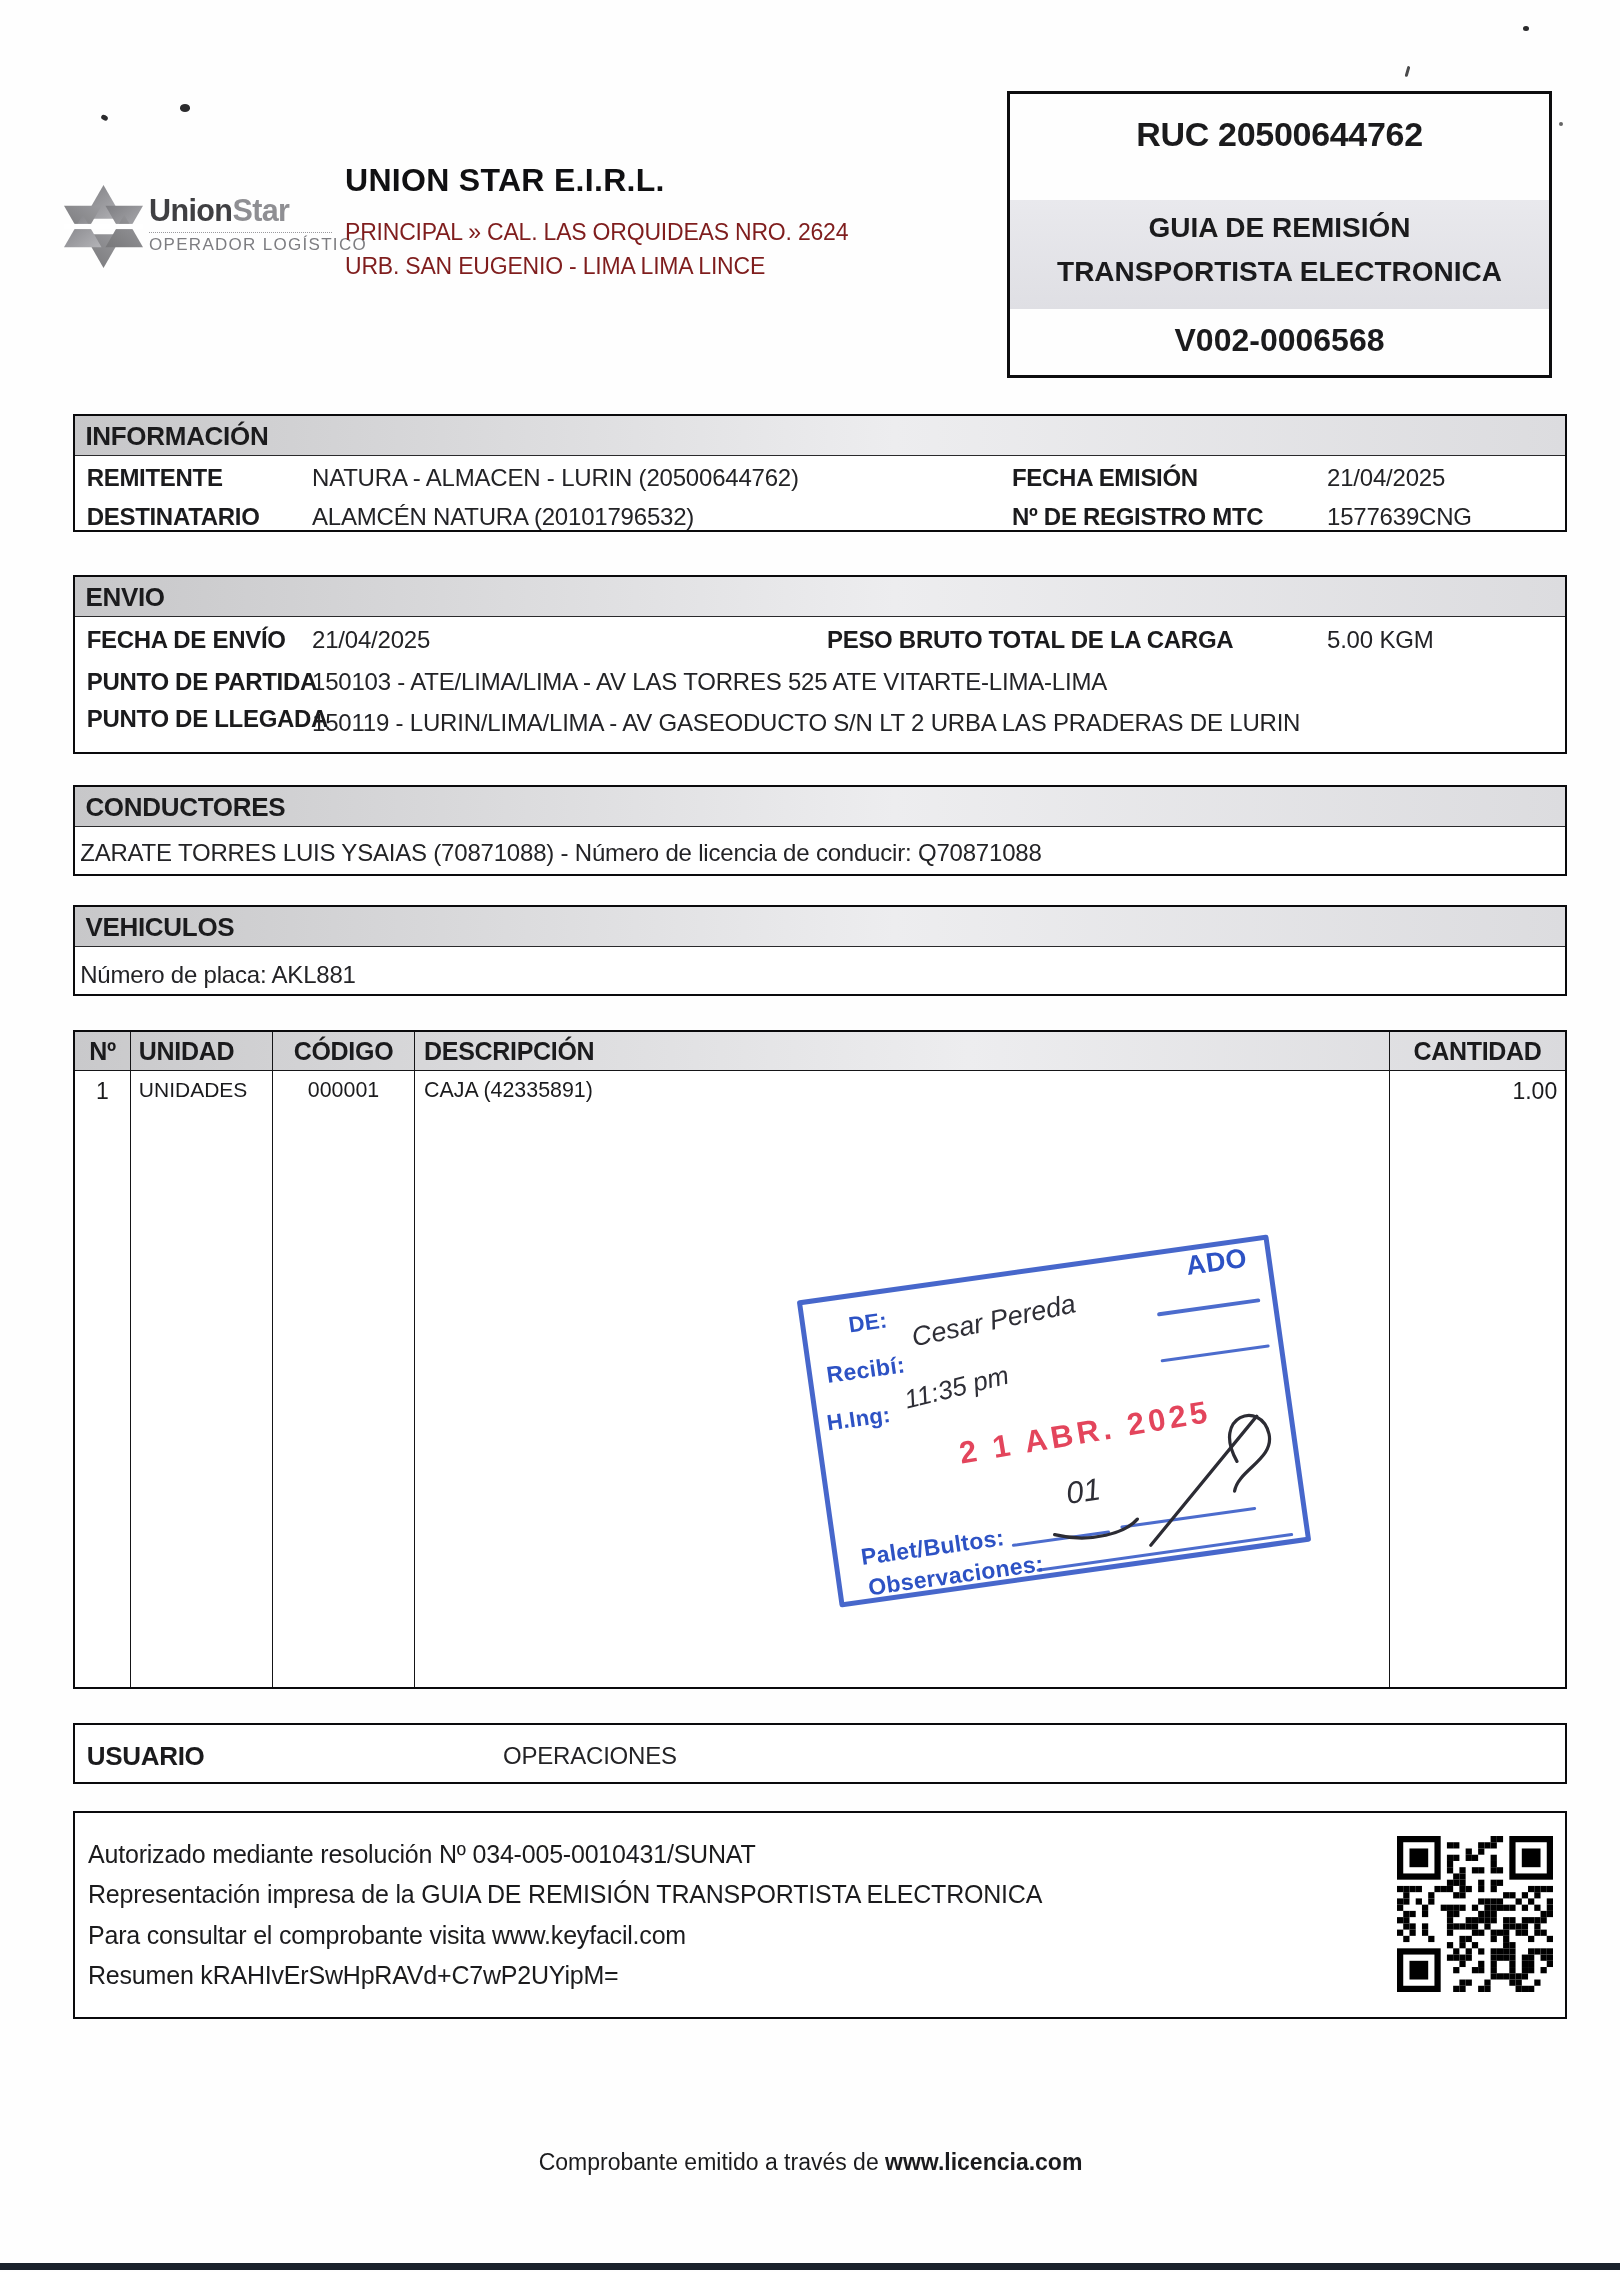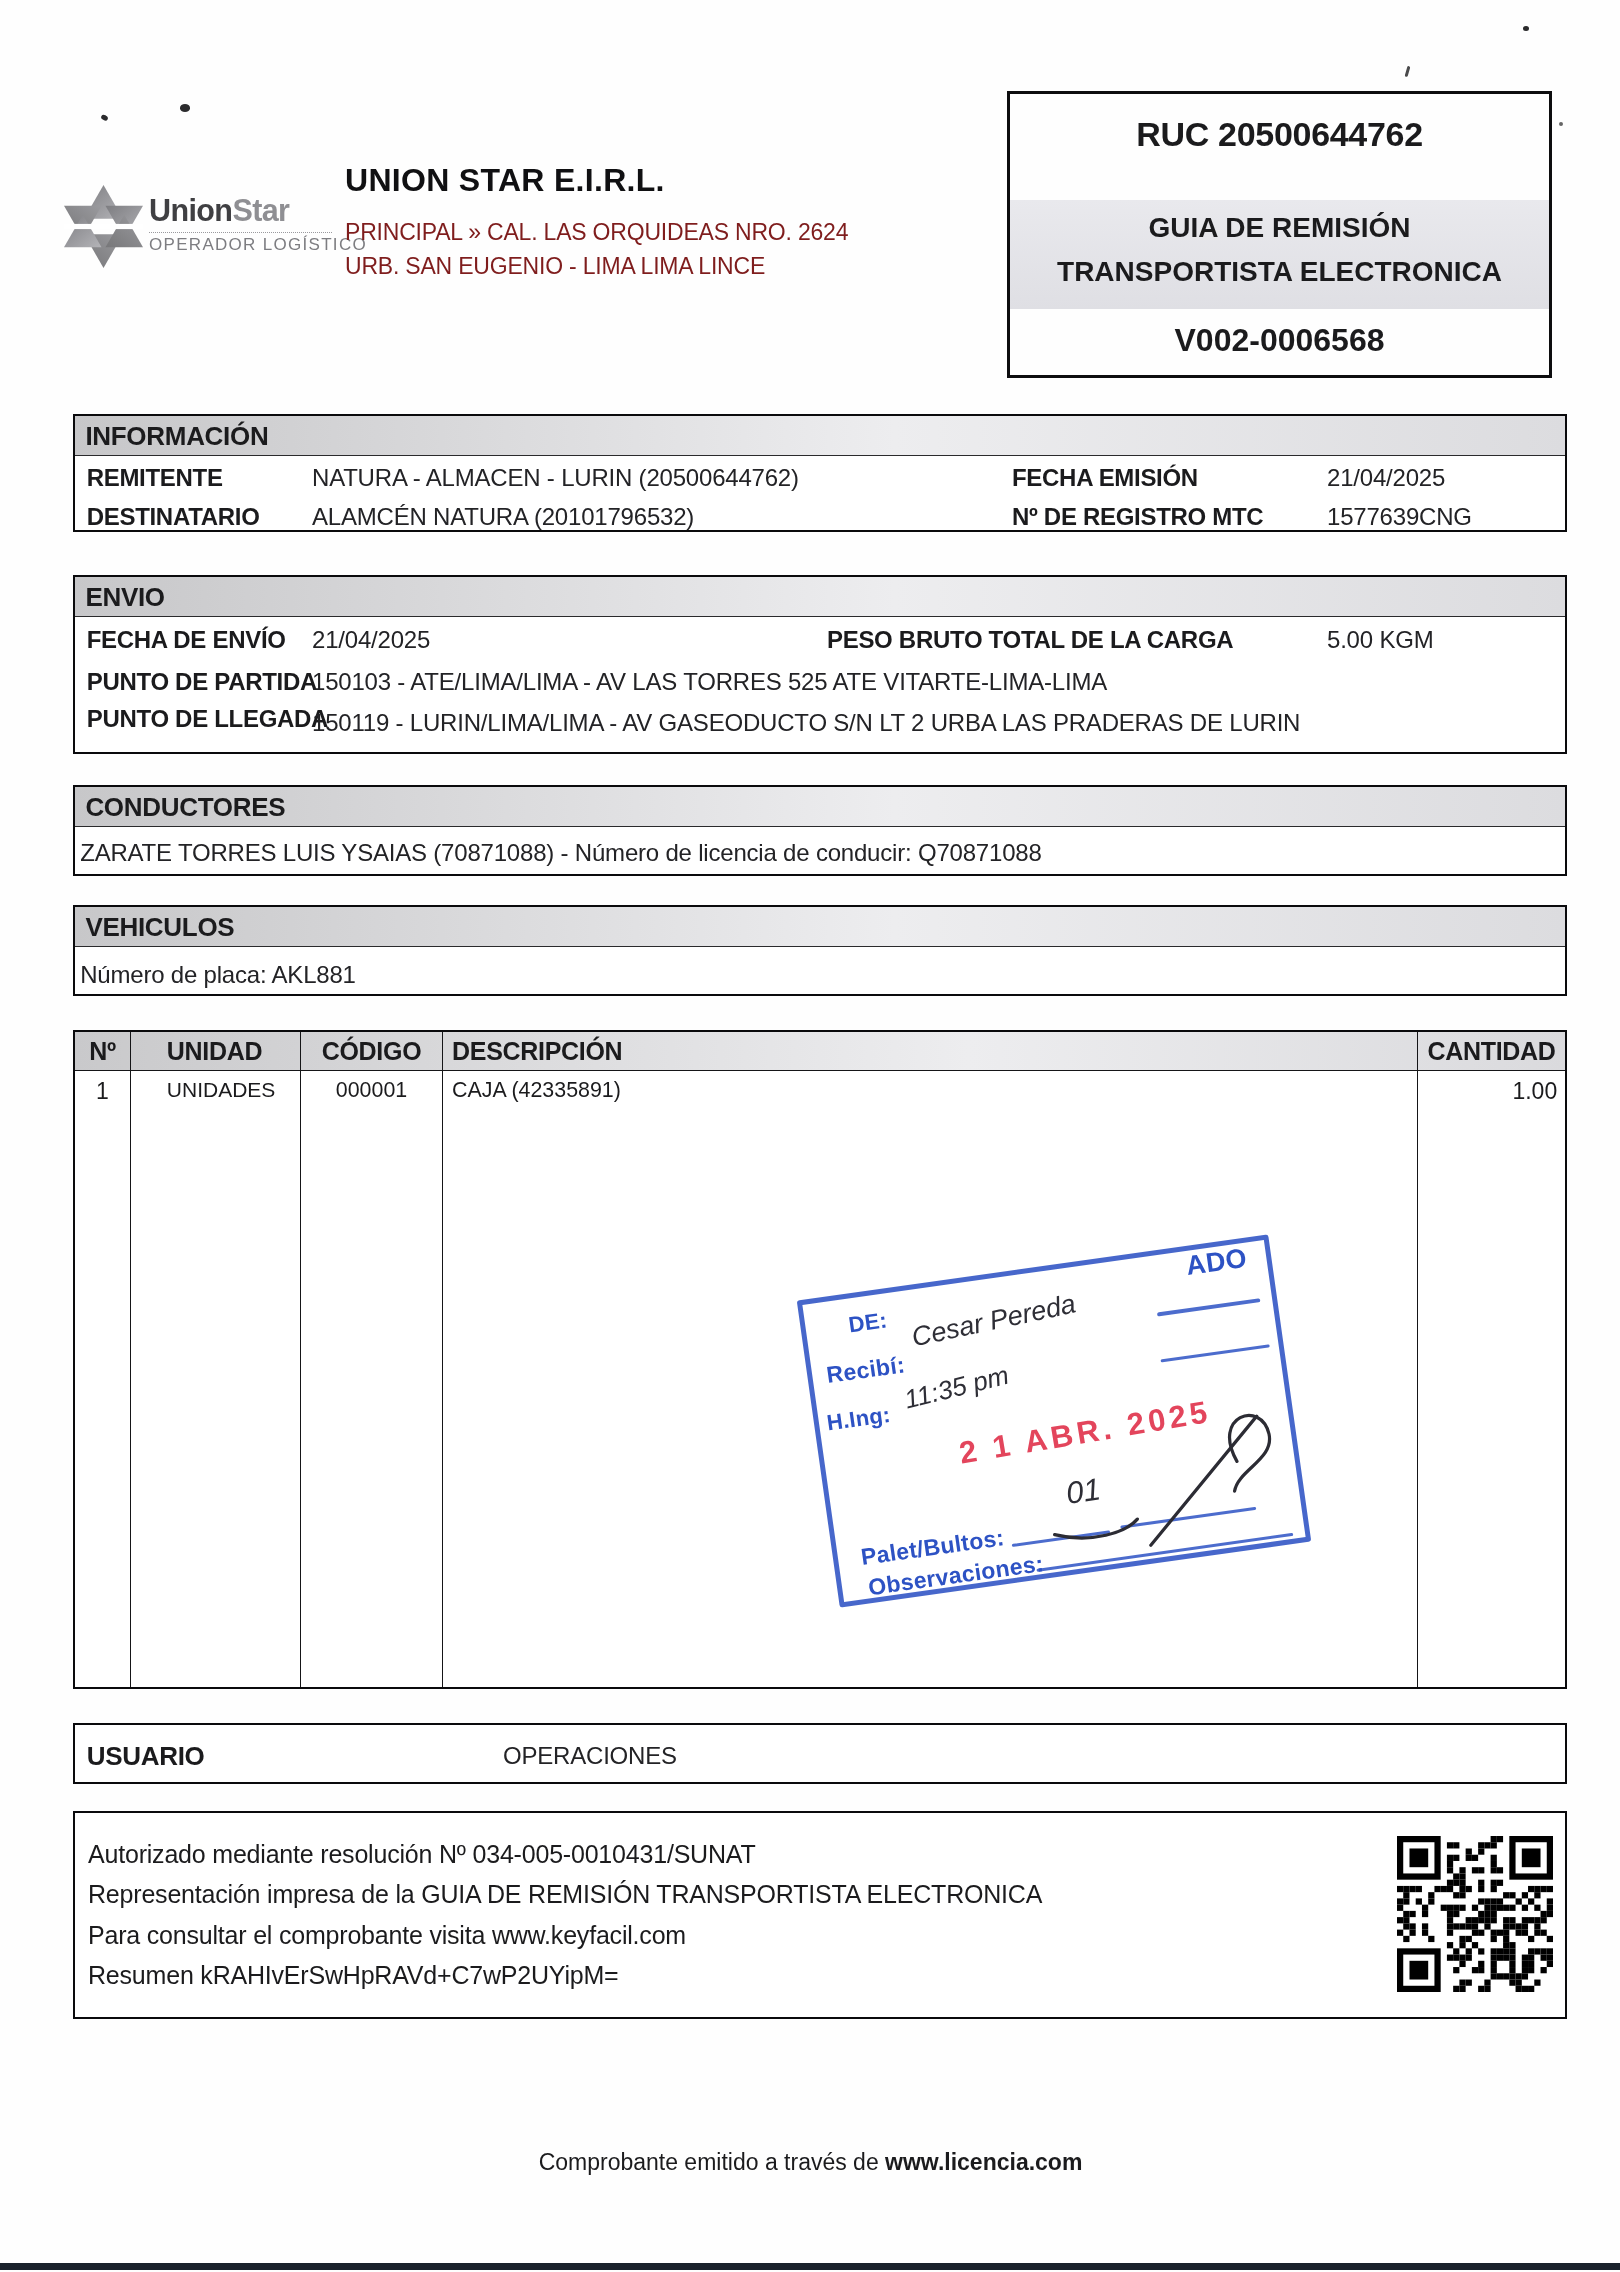--- a/index.html
+++ b/index.html
@@ -27,21 +27,21 @@
        border-bottom:1.3px solid #2a2a2c;}
   .bar span{position:absolute;left:10.4px;top:5.2px;font-size:26px;font-weight:700;letter-spacing:-0.3px;}
   .lbl{position:absolute;font-size:24px;font-weight:700;letter-spacing:-0.3px;white-space:nowrap;}
   .val{position:absolute;font-size:24px;letter-spacing:-0.2px;white-space:nowrap;color:#232326;}
   
   .tbl{position:absolute;left:73px;top:1030px;width:1494px;height:659px;border:2.6px solid #0a0a0c;
        box-sizing:border-box;display:flex;flex-direction:column;background:#fff;}
   .thead{display:flex;height:38px;background:linear-gradient(90deg,#c9c9cb 0%,#ededef 60%,#dadadd 100%);
          border-bottom:1.9px solid #151517;}
   .tbody{display:flex;flex:1;}
-  .c0{width:56px;}.c1{width:142px;margin-left:28px;}.c2{width:142px;}.c3{width:975px;}.c4{flex:1;}
+  .c0{width:56px;}.c1{width:142px;}.c2{width:142px;}.c3{width:975px;}.c4{flex:1;}
   .hcell{box-sizing:border-box;border-right:1.9px solid #151517;font-size:25px;font-weight:700;
          display:flex;align-items:center;letter-spacing:-0.3px;}
   .hcell:last-child{border-right:none;}
   .bcell{box-sizing:border-box;border-right:1.9px solid #151517;font-size:23px;padding-top:6.5px;}
   .bcell:last-child{border-right:none;}
   .ctr{justify-content:center;text-align:center;}
   
   .stamp{left:816px;top:1266px;width:476px;height:310px;border:5.8px solid rgba(45,82,196,.88);
          border-radius:2.6px;transform:rotate(-8deg);box-sizing:border-box;}
   .st-blue{position:absolute;color:#2d52c4;font-weight:700;letter-spacing:0.3px;white-space:nowrap;}

